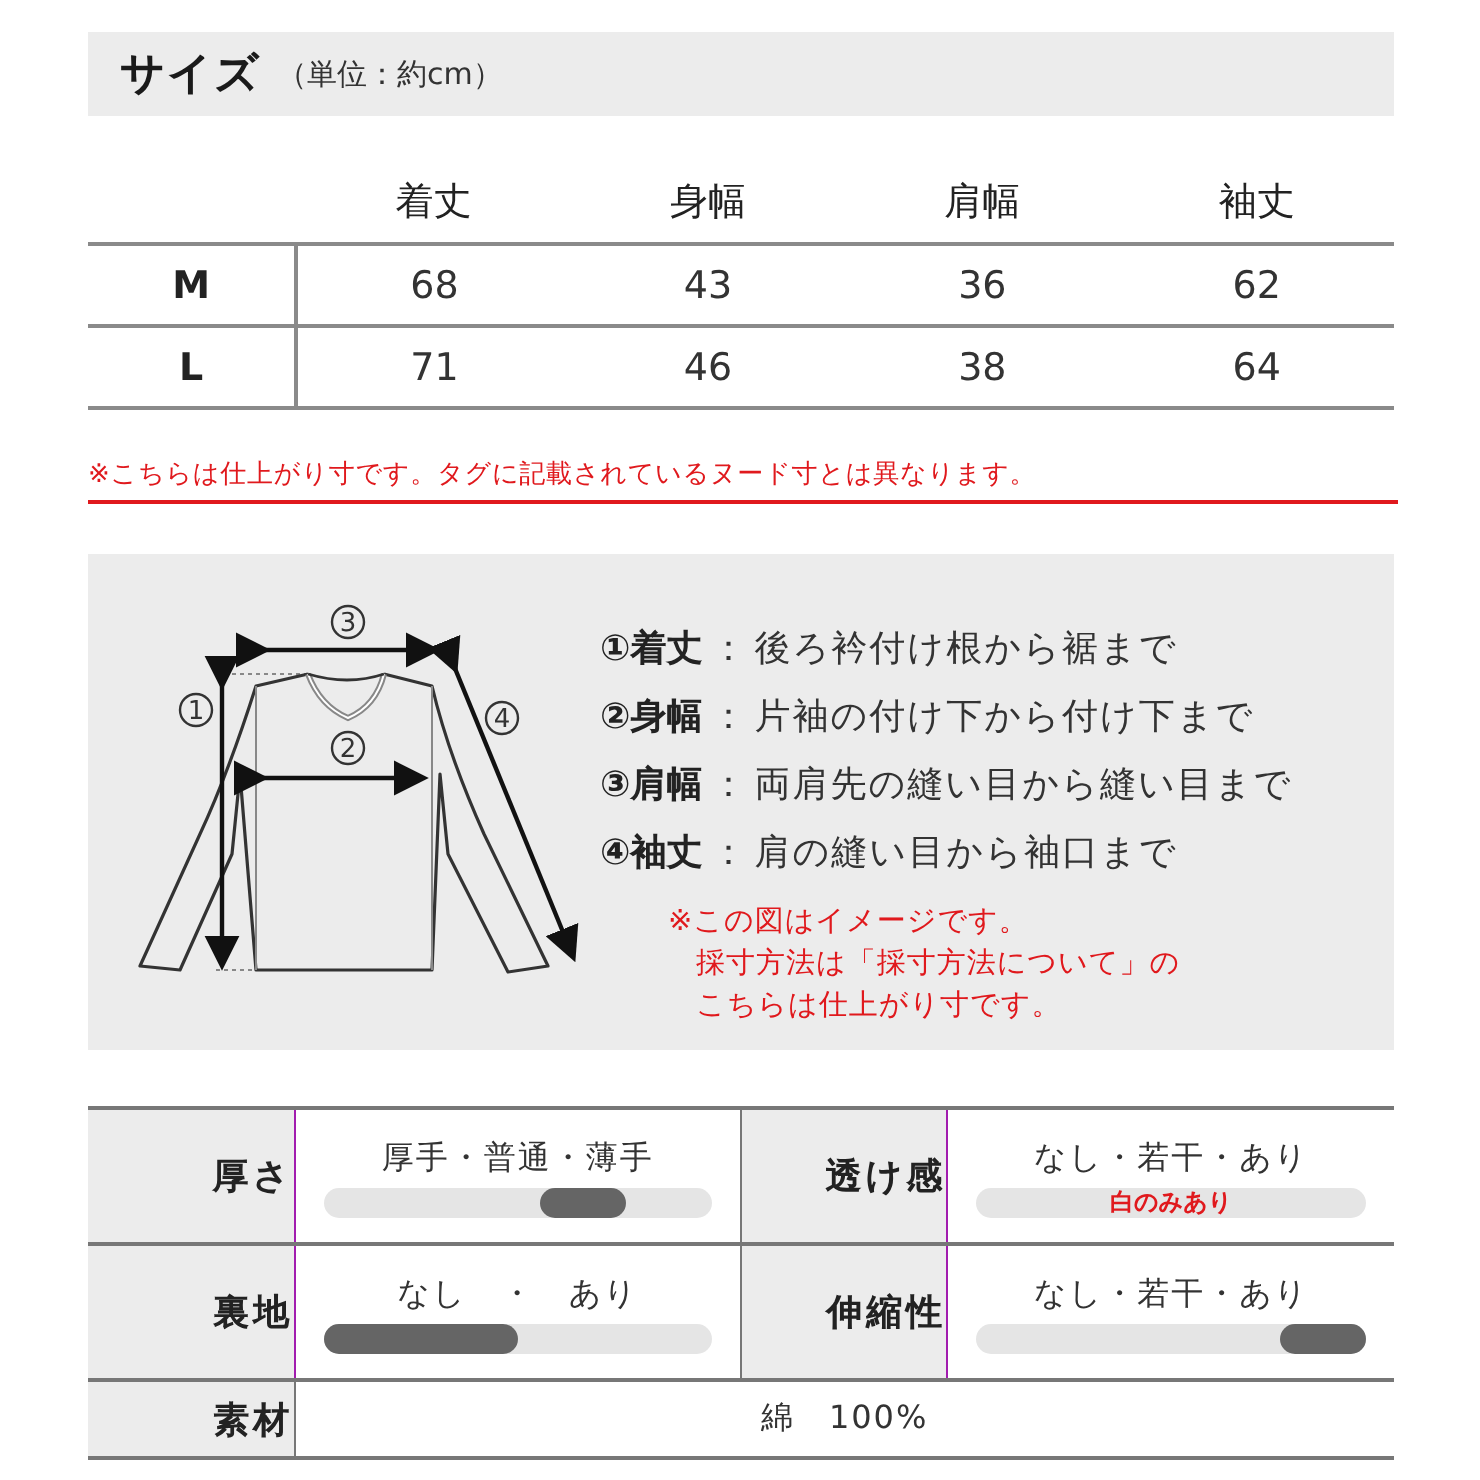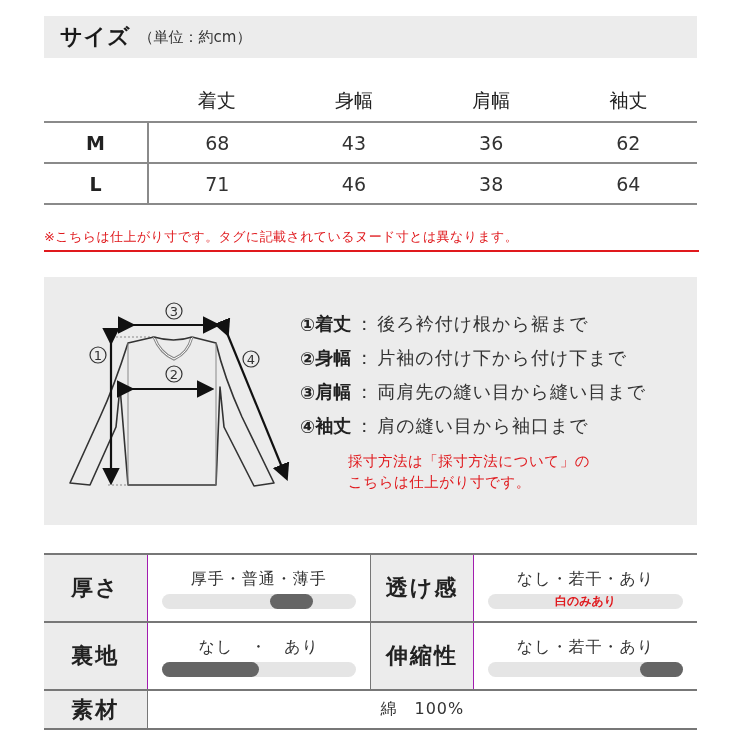--- a/index.html
+++ b/index.html
@@ -41,21 +41,21 @@
     .legend-desc { letter-spacing: 1px; }
     .diagram-note { position: absolute; left: 290px; top: 174px; font-size: 14.5px; color: #e0191d; line-height: 21px; letter-spacing: 0.5px; }
     .diagram-note div { white-space: nowrap; }
     .diagram-note .indent { padding-left: 14px; }
 
     .prop-table {
       position: absolute; left: 44px; top: 553px; width: 653px; border-collapse: collapse;
     }
     .prop-table td { border-top: 2px solid #777; vertical-align: middle; }
     .prop-table tr:last-child td { border-bottom: 2px solid #777; }
-    .prop-label { width: 104px; background: #ececec; text-align: center; font-size: 22px; font-weight: bold; color: #222; letter-spacing: 2px; }
+    .prop-label { width: 104px; background: #ececec; text-align: right; font-size: 18px; font-weight: bold; color: #222; letter-spacing: 2px; }
     .prop-value { width: 224px; text-align: center; border-left: 1px solid #a21caf; border-right: 1px solid #777; padding: 12px 12px; }
     .prop-value.last { border-right: none; }
     .prop-row-h { height: 62px; }
     .scale-text { font-size: 16px; color: #333; letter-spacing: 1px; white-space: pre; margin-top: 2px; }
     .scale-bar { position: relative; height: 15px; border-radius: 8px; background: #e5e5e5; margin: 4px 2px 0 2px; font-family: Liberation Serif, serif; }
     .scale-fill { position: absolute; top: 0; height: 15px; border-radius: 8px; background: #656565; }
     .scale-annot { position: absolute; left: 0; right: 0; top: -1px; text-align: center; font-size: 12px; font-weight: bold; color: #e0191d; }
     .material-value { text-align: center; font-size: 16px; color: #333; letter-spacing: 1px; border-left: 1px solid #777; white-space: pre; }
   </style>
 </head>
@@ -153,20 +153,21 @@
     </div>
     <div class="legend-row">
       <span class="legend-num">④</span>
       <span class="legend-term">袖丈</span>
       <span class="legend-colon">：</span>
       <span class="legend-desc">肩の縫い目から袖口まで</span>
     </div>
   </div>
 
   <div class="diagram-note">
+    <div>※この図はイメージです。</div>
     <div class="indent">採寸方法は「採寸方法について」の</div>
     <div class="indent">こちらは仕上がり寸です。</div>
   </div>
 </div>
 
 <table class="prop-table">
   <tbody>
       <tr class="prop-row-h">
     <td class="prop-label">厚さ</td>
     <td class="prop-value">

